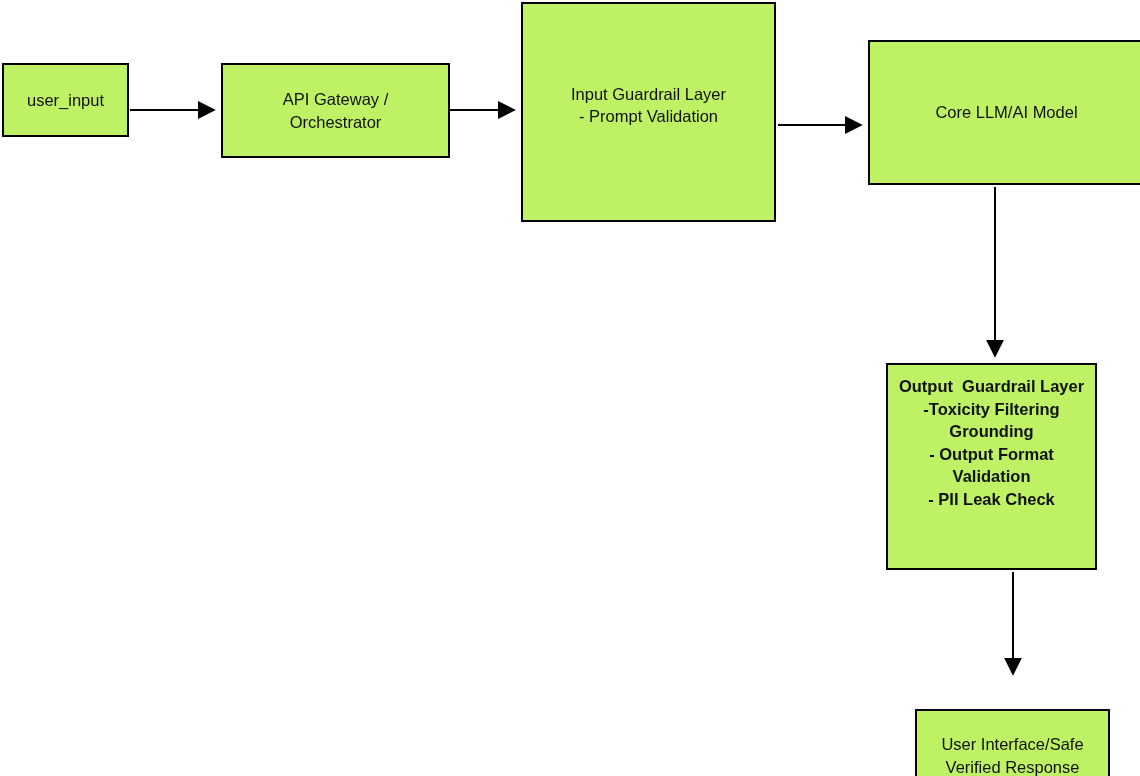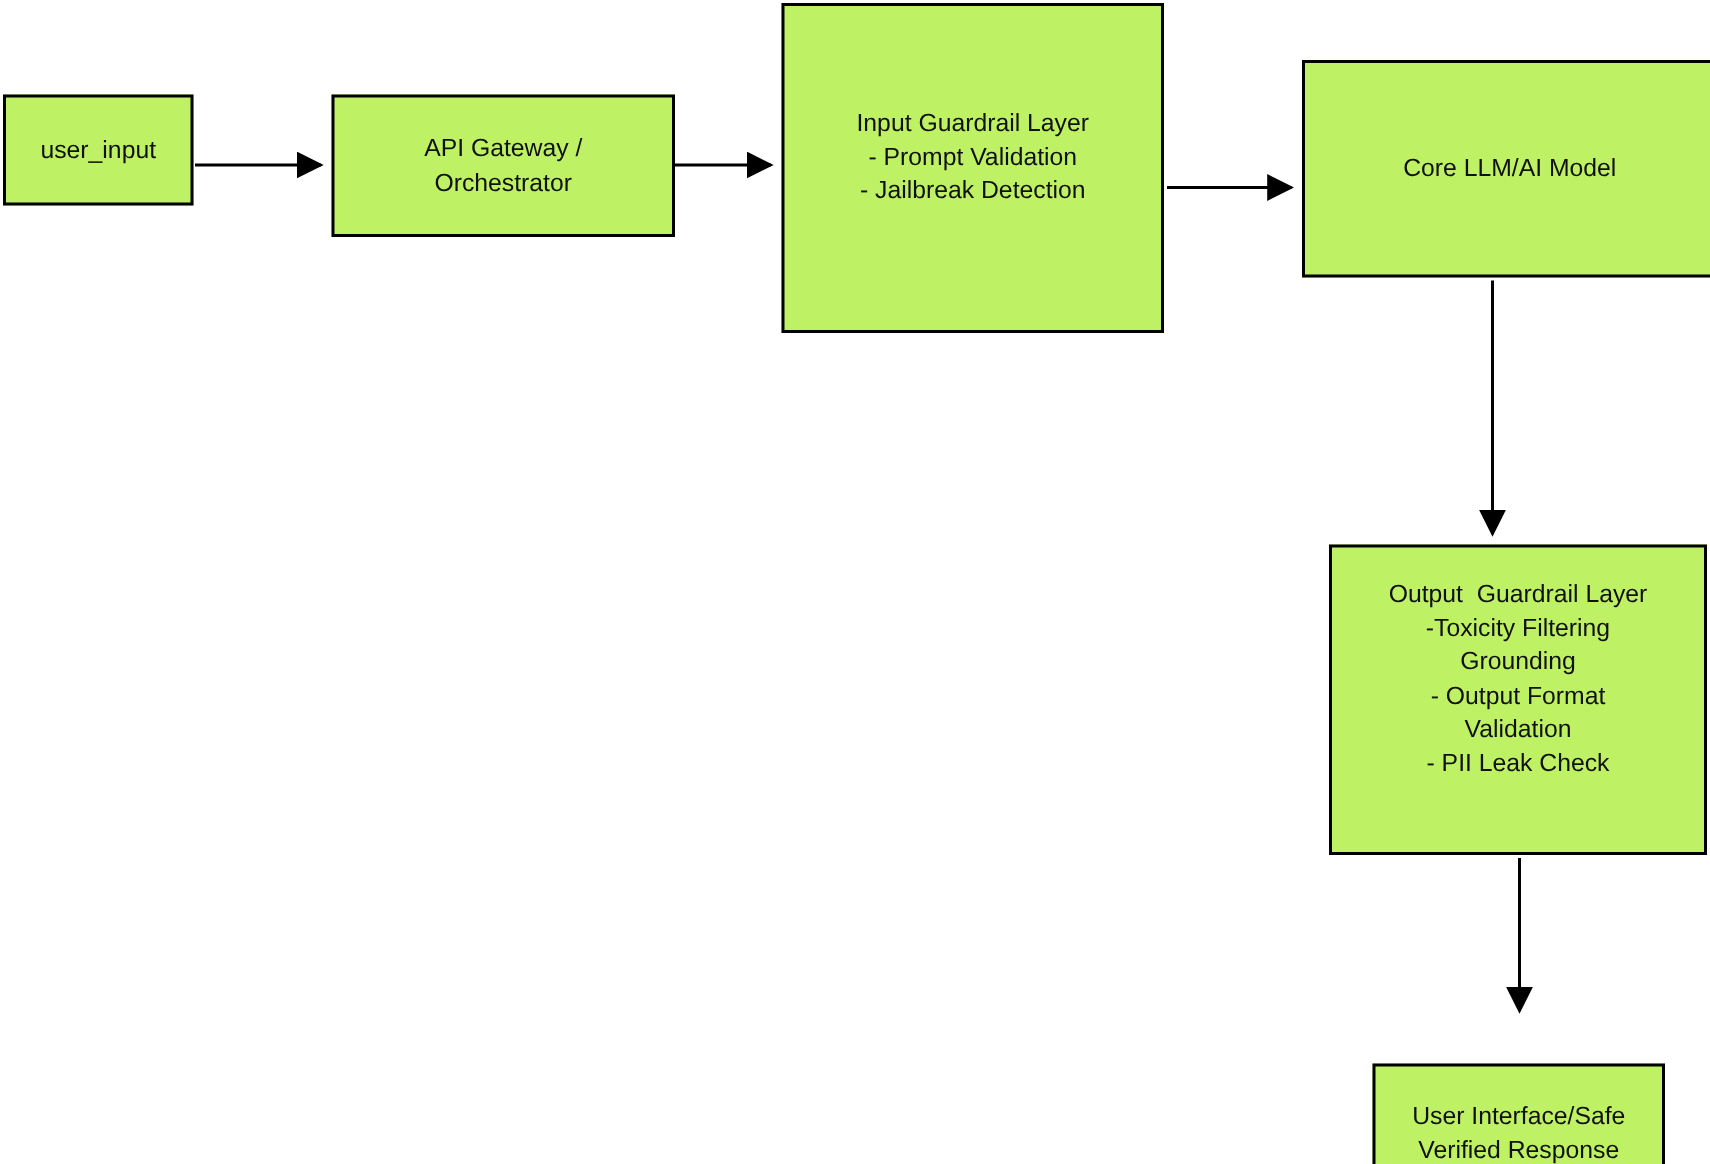--- a/index.html
+++ b/index.html
@@ -28,21 +28,21 @@
     text-align: center;
     font-size: 16.5px;
     line-height: 22.5px;
     white-space: pre-wrap;
   }
   .node .line { display: block; width: 100%; }
   #node-user-input      { left: 2px;   top: 63px;  width: 127px; height: 74px; }
   #node-api-gateway     { left: 221px; top: 63px;  width: 229px; height: 95px; }
   #node-input-guardrail { left: 521px; top: 2px;   width: 255px; height: 220px; padding-bottom: 14px; }
   #node-core-llm        { left: 868px; top: 40px;  width: 277px; height: 145px; }
-  #node-output-guardrail{ left: 886px; top: 363px; width: 252px; height: 207px; justify-content: flex-start; padding-top: 20px; }
+  #node-output-guardrail{ left: 886px; top: 363px; width: 211px; height: 207px; justify-content: flex-start; padding-top: 10px; font-weight: bold; }
   #node-user-interface  { left: 915px; top: 681px; width: 195px; height: 93px; margin-top: 28px; }
   .edges {
     position: absolute;
     left: 0; top: 0;
     width: 1140px;
     height: 776px;
     pointer-events: none;
   }
   .edges line {
     stroke: #000000;
@@ -72,21 +72,20 @@
   </div>
 
   <div class="node" id="node-api-gateway">
     <span class="line">API Gateway /</span>
     <span class="line">Orchestrator</span>
   </div>
 
   <div class="node" id="node-input-guardrail">
     <span class="line">Input Guardrail Layer</span>
     <span class="line">- Prompt Validation</span>
-    <span class="line">- Jailbreak Detection</span>
   </div>
 
   <div class="node" id="node-core-llm">
     <span class="line">Core LLM/AI Model</span>
   </div>
 
   <div class="node" id="node-output-guardrail">
     <span class="line">Output  Guardrail Layer</span>
     <span class="line">-Toxicity Filtering</span>
     <span class="line">Grounding</span>

